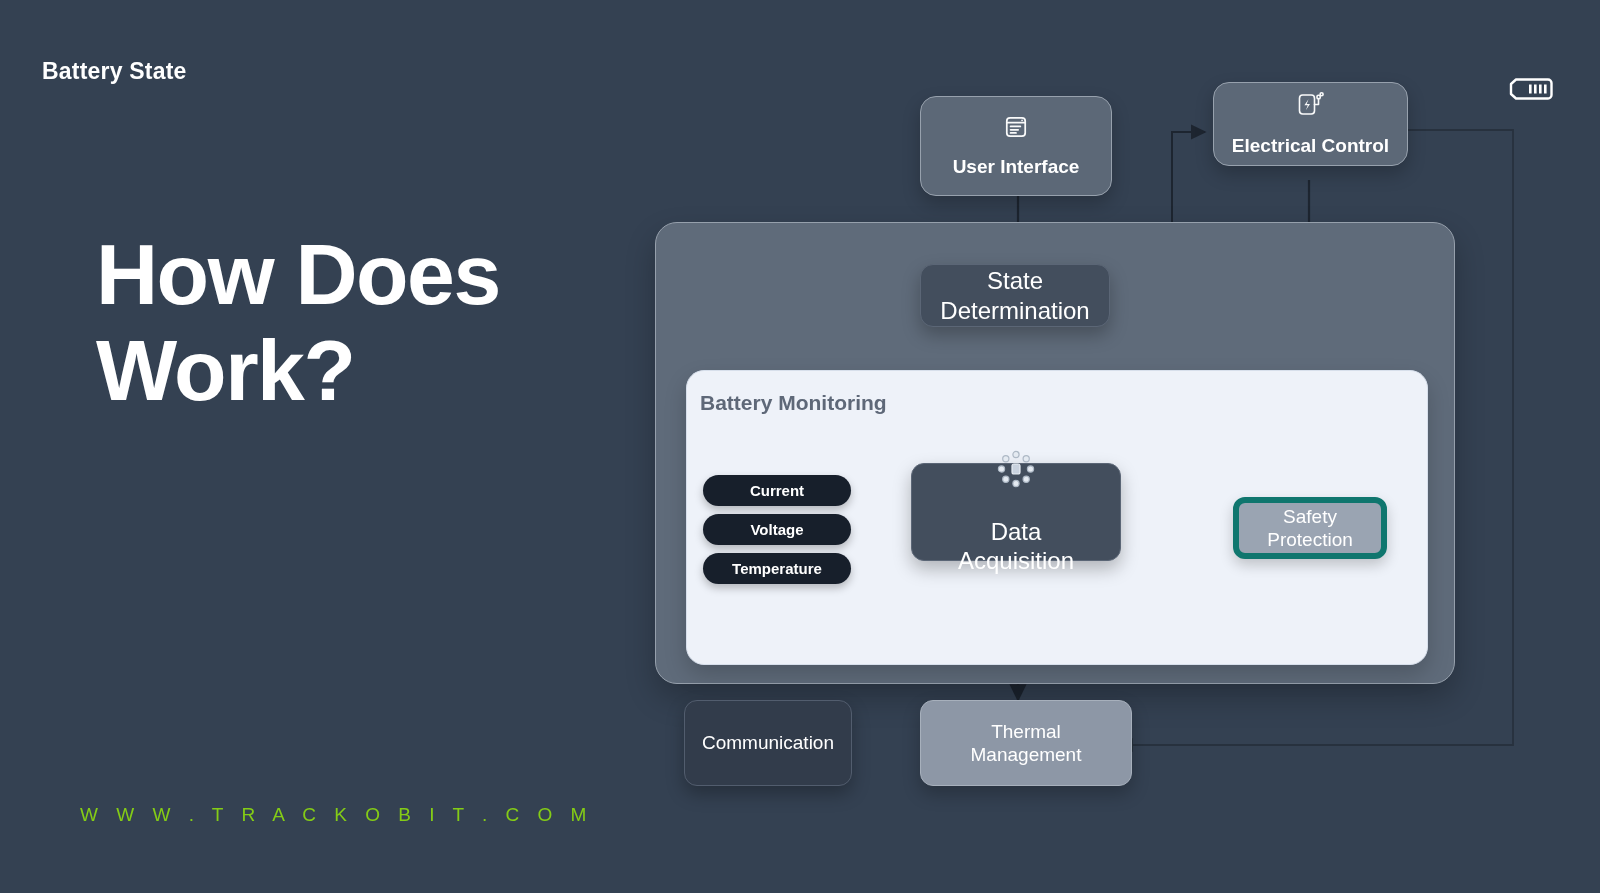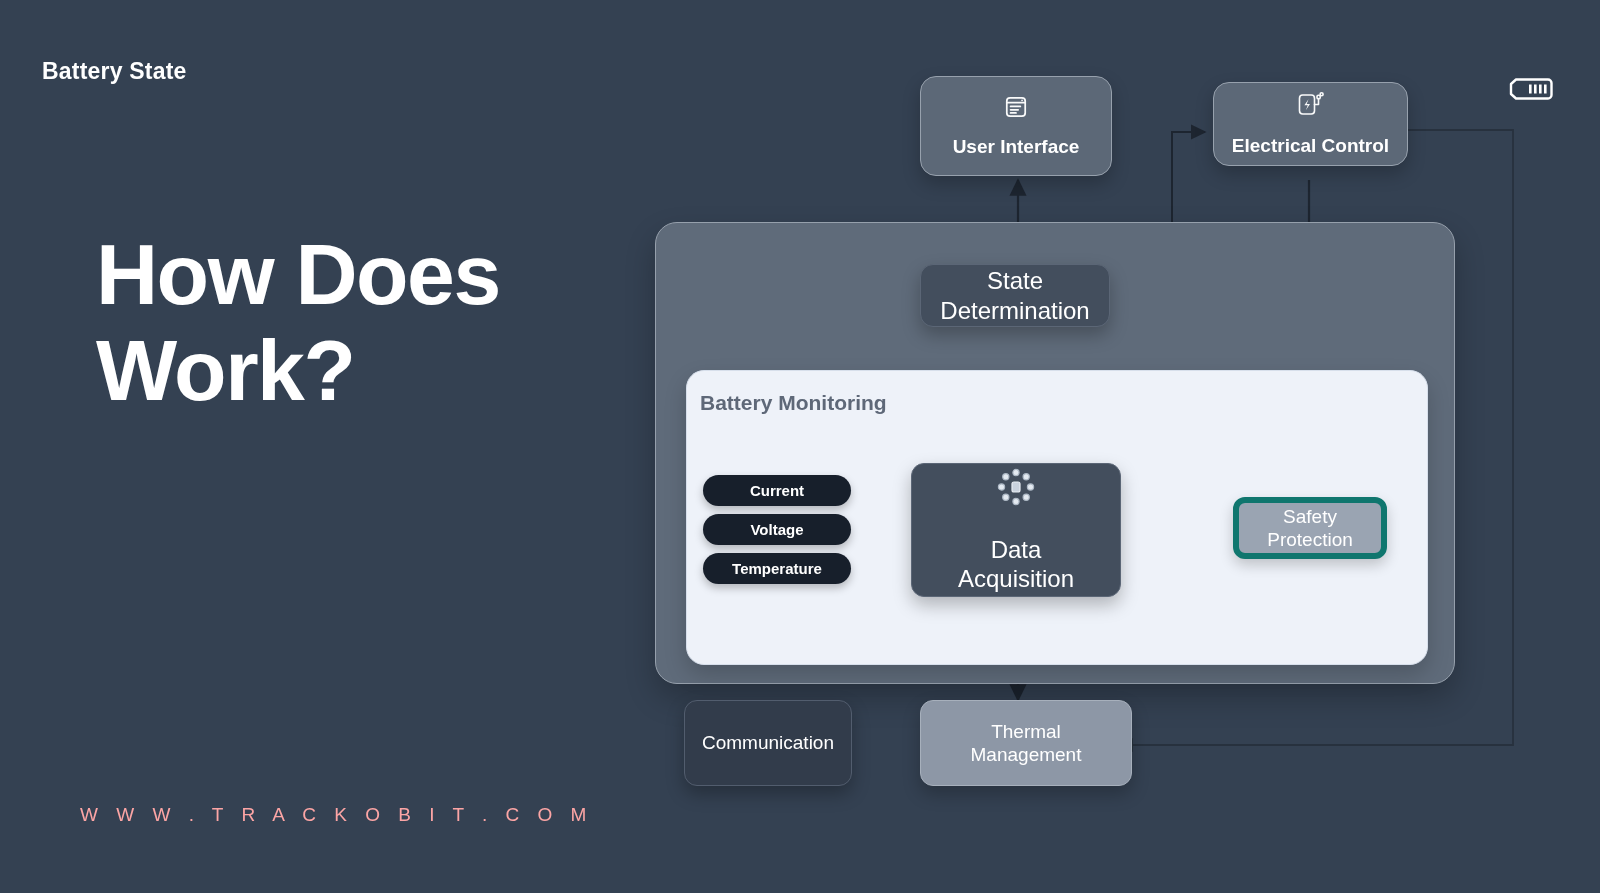--- a/index.html
+++ b/index.html
@@ -29,21 +29,21 @@
     line-height: 1.12;
     font-weight: 700;
     letter-spacing: -1.5px;
   }
   #headline .ln { display: block; white-space: pre; }
 
   #site-url {
     position: absolute;
     left: 80px;
     top: 804px;
-    color: #fca5a5;
+    color: #84cc16;
     font-size: 19px;
     letter-spacing: 6.5px;
     font-weight: 400;
   }
 
   
   #diagram {
     position: absolute;
     left: 0; top: 0;
     width: 1600px; height: 893px;
@@ -215,21 +215,21 @@
 
       <path d="M1110,293 L1172,293 L1172,132 L1205,132" stroke="#1d2530" stroke-width="2.0" fill="none" marker-end="url(#ah)"></path>
 
       <path d="M1309,180 L1309,498" stroke="#1d2530" stroke-width="2.2" fill="none" marker-end="url(#ah)"></path>
 
       <path d="M1408,130 L1513,130 L1513,745 L1120,745" stroke="#27313e" stroke-width="1.8" fill="none" marker-end="url(#ahl)"></path>
 
       <path d="M1018,592 L1018,700" stroke="#1d2530" stroke-width="2.2" fill="none" marker-end="url(#ah)"></path>
     </svg>
 
-    <div class="node card-top" id="node-user-interface" style="left:920px; top:76px; width:192px; height:100px;">
+    <div class="node card-top" id="node-user-interface" style="left:920px; top:96px; width:192px; height:100px;">
       <span class="ico">
         <svg width="26" height="26" viewBox="0 0 24 24" fill="none" stroke="#ffffff" stroke-width="1.6" stroke-linecap="round" stroke-linejoin="round">
           <rect x="3.5" y="3.5" width="17" height="17" rx="3"></rect>
           <path d="M3.5 8 L20.5 8"></path>
           <circle cx="17.6" cy="5.8" r="0.8" fill="#ffffff" stroke="none"></circle>
           <path d="M7 11.5 L16 11.5"></path>
           <path d="M7 14.6 L14 14.6"></path>
           <path d="M7 17.5 L12 17.5"></path>
         </svg>
       </span>
@@ -272,21 +272,21 @@
     <div class="pill" id="pill-current" style="left:703px; top:475px; width:148px; height:31px;">
       <span>Current</span>
     </div>
     <div class="pill" id="pill-voltage" style="left:703px; top:514px; width:148px; height:31px;">
       <span>Voltage</span>
     </div>
     <div class="pill" id="pill-temperature" style="left:703px; top:553px; width:148px; height:31px;">
       <span>Temperature</span>
     </div>
 
-    <div class="node node-dark" id="node-data-acquisition" style="left:911px; top:463px; width:210px; height:134px; gap:22px;">
+    <div class="node node-dark" id="node-data-acquisition" style="left:911px; top:463px; width:210px; height:98px; gap:22px;">
       <span class="ico">
         <svg width="40" height="40" viewBox="0 0 40 40" fill="none" stroke="#d9e0ea" stroke-width="1.2">
           <rect x="16" y="15" width="8" height="10" rx="2" fill="#c9d2de" stroke="#e8edf3"></rect>
           <circle cx="20" cy="5.5" r="3.1" fill="#e4eaf1" stroke="#aeb9c6"></circle>
           <circle cx="20" cy="34.5" r="3.1" fill="#e4eaf1" stroke="#aeb9c6"></circle>
           <circle cx="5.5" cy="20" r="3.1" fill="#e4eaf1" stroke="#aeb9c6"></circle>
           <circle cx="34.5" cy="20" r="3.1" fill="#e4eaf1" stroke="#aeb9c6"></circle>
           <circle cx="9.8" cy="9.8" r="3.1" fill="#e4eaf1" stroke="#aeb9c6"></circle>
           <circle cx="30.2" cy="9.8" r="3.1" fill="#e4eaf1" stroke="#aeb9c6"></circle>
           <circle cx="9.8" cy="30.2" r="3.1" fill="#e4eaf1" stroke="#aeb9c6"></circle>

